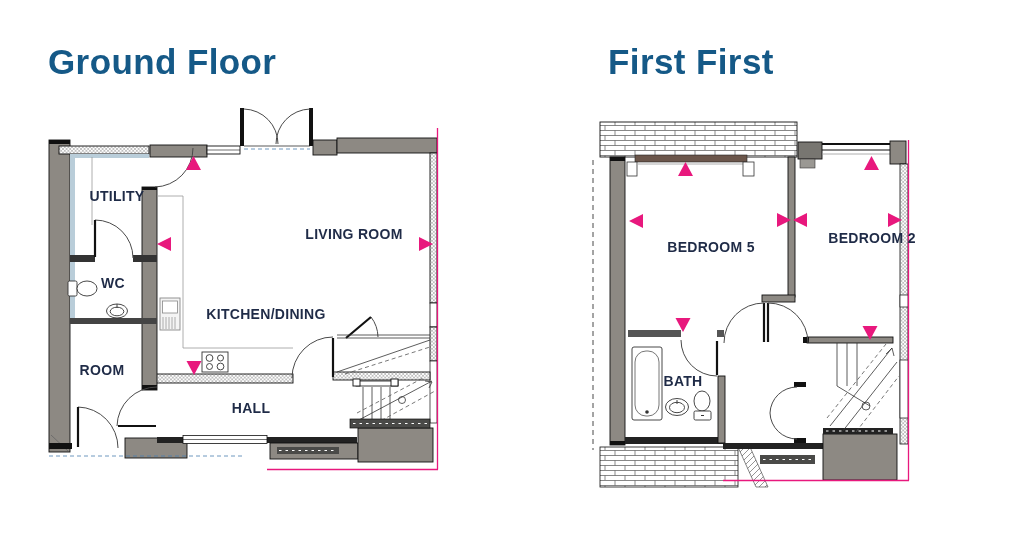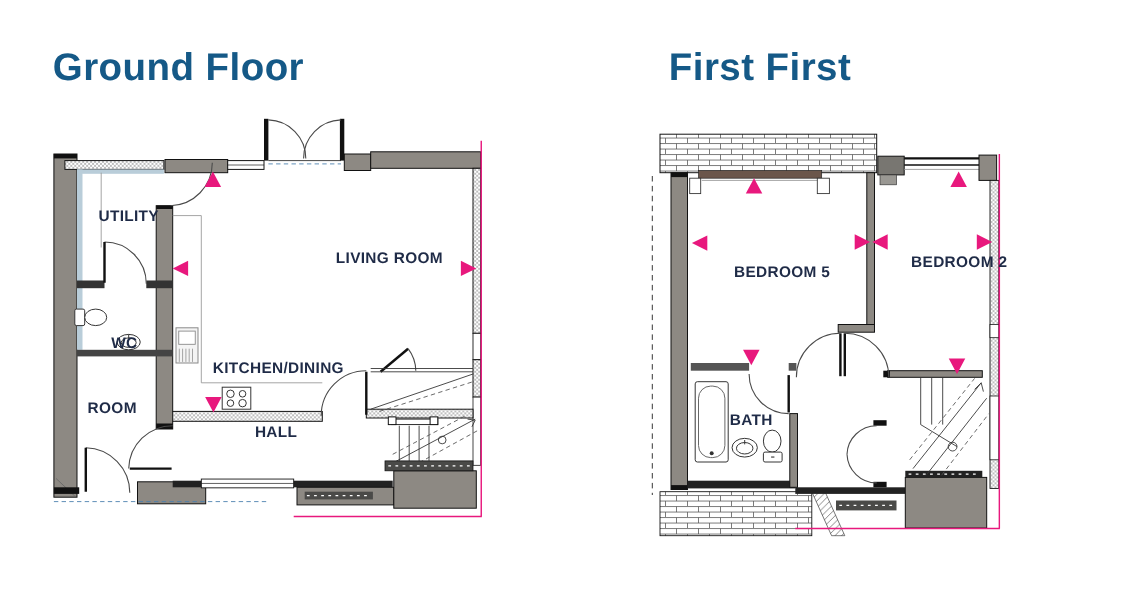--- a/index.html
+++ b/index.html
@@ -286,21 +286,21 @@
     <polygon class="mk" points="53,104 53,118 39,111"></polygon>
     <polygon class="mk" points="187,103 187,117 201,110"></polygon>
     <polygon class="mk" points="217,103 217,117 203,110"></polygon>
     <polygon class="mk" points="298,103 298,117 312,110"></polygon>
     <polygon class="mk" points="85.5,208 100.5,208 93,222"></polygon>
     <polygon class="mk" points="272.5,216 287.5,216 280,230"></polygon>
   </g>
 </svg>
 
 <div class="room-label" style="left:117px;top:196px;">UTILITY</div>
-<div class="room-label" style="left:113px;top:283px;margin-top:28px;">WC</div>
+<div class="room-label" style="left:113px;top:283px;">WC</div>
 <div class="room-label" style="left:102px;top:370px;">ROOM</div>
-<div class="room-label" style="left:253px;top:314px;margin-top:20px;">KITCHEN/DINING</div>
-<div class="room-label" style="left:251px;top:392px;">HALL</div>
+<div class="room-label" style="left:266px;top:314px;">KITCHEN/DINING</div>
+<div class="room-label" style="left:251px;top:408px;">HALL</div>
 <div class="room-label" style="left:354px;top:210px;margin-top:24px;">LIVING ROOM</div>
 
 <div class="room-label" style="left:711px;top:247px;">BEDROOM 5</div>
 <div class="room-label" style="left:848px;top:238px;margin-left:24px;">BEDROOM 2</div>
 <div class="room-label" style="left:683px;top:381px;">BATH</div>
 
 </body></html>

